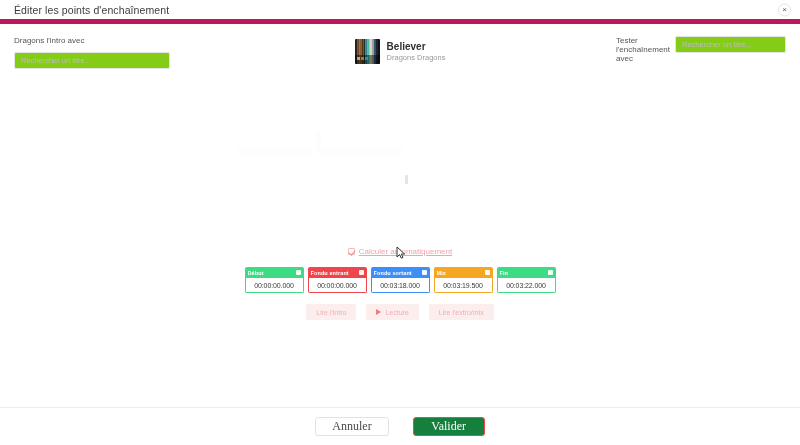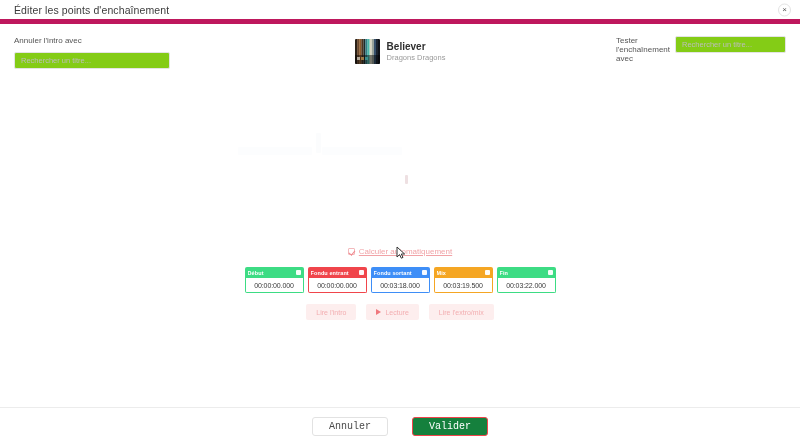--- a/index.html
+++ b/index.html
@@ -260,27 +260,27 @@
     border-top: 1px solid #ececec;
     display: flex;
     align-items: center;
     justify-content: center;
     gap: 8px;
     background: #fff;
   }
   .btn {
     height: 19px;
     border-radius: 3px;
-    font-size: 10px;
+    font-size: 12px;
     padding: 0 16px;
     display: flex;
     align-items: center;
     justify-content: center;
     cursor: pointer;
-    font-family: Liberation Mono, monospace;
+    font-family: Liberation Serif, serif;
   }
   .btn-cancel {
     background: #fff;
     border: 1px solid #e2e2e2;
     color: #4a4a4a;
     min-width: 54px;
   }
   .btn-submit {
     background: #15803d;
     border: 1px solid #f0454b;
@@ -305,21 +305,21 @@
   <div class="titlebar">
     <span class="titlebar-title">Éditer les points d'enchaînement</span>
     <button class="close-btn">×</button>
   </div>
 
   <div class="body">
 
     <div class="toprow">
 
       <div class="col-left">
-        <span class="field-label">Annuler l'intro avec</span>
+        <span class="field-label">Dragons l'intro avec</span>
         <input class="search-input" type="text" placeholder="Rechercher un titre..." style="">
       </div>
 
       <div class="col-center">
         <div class="track">
           <svg class="album-art" viewBox="0 0 25 25">
             <rect x="0" y="0" width="2.1" height="25" fill="#2a2118"></rect>
             <rect x="2.1" y="0" width="2.1" height="25" fill="#6b4a2e"></rect>
             <rect x="4.2" y="0" width="2.1" height="25" fill="#8d5a2b"></rect>
             <rect x="6.3" y="0" width="2.1" height="25" fill="#4a3520"></rect>

